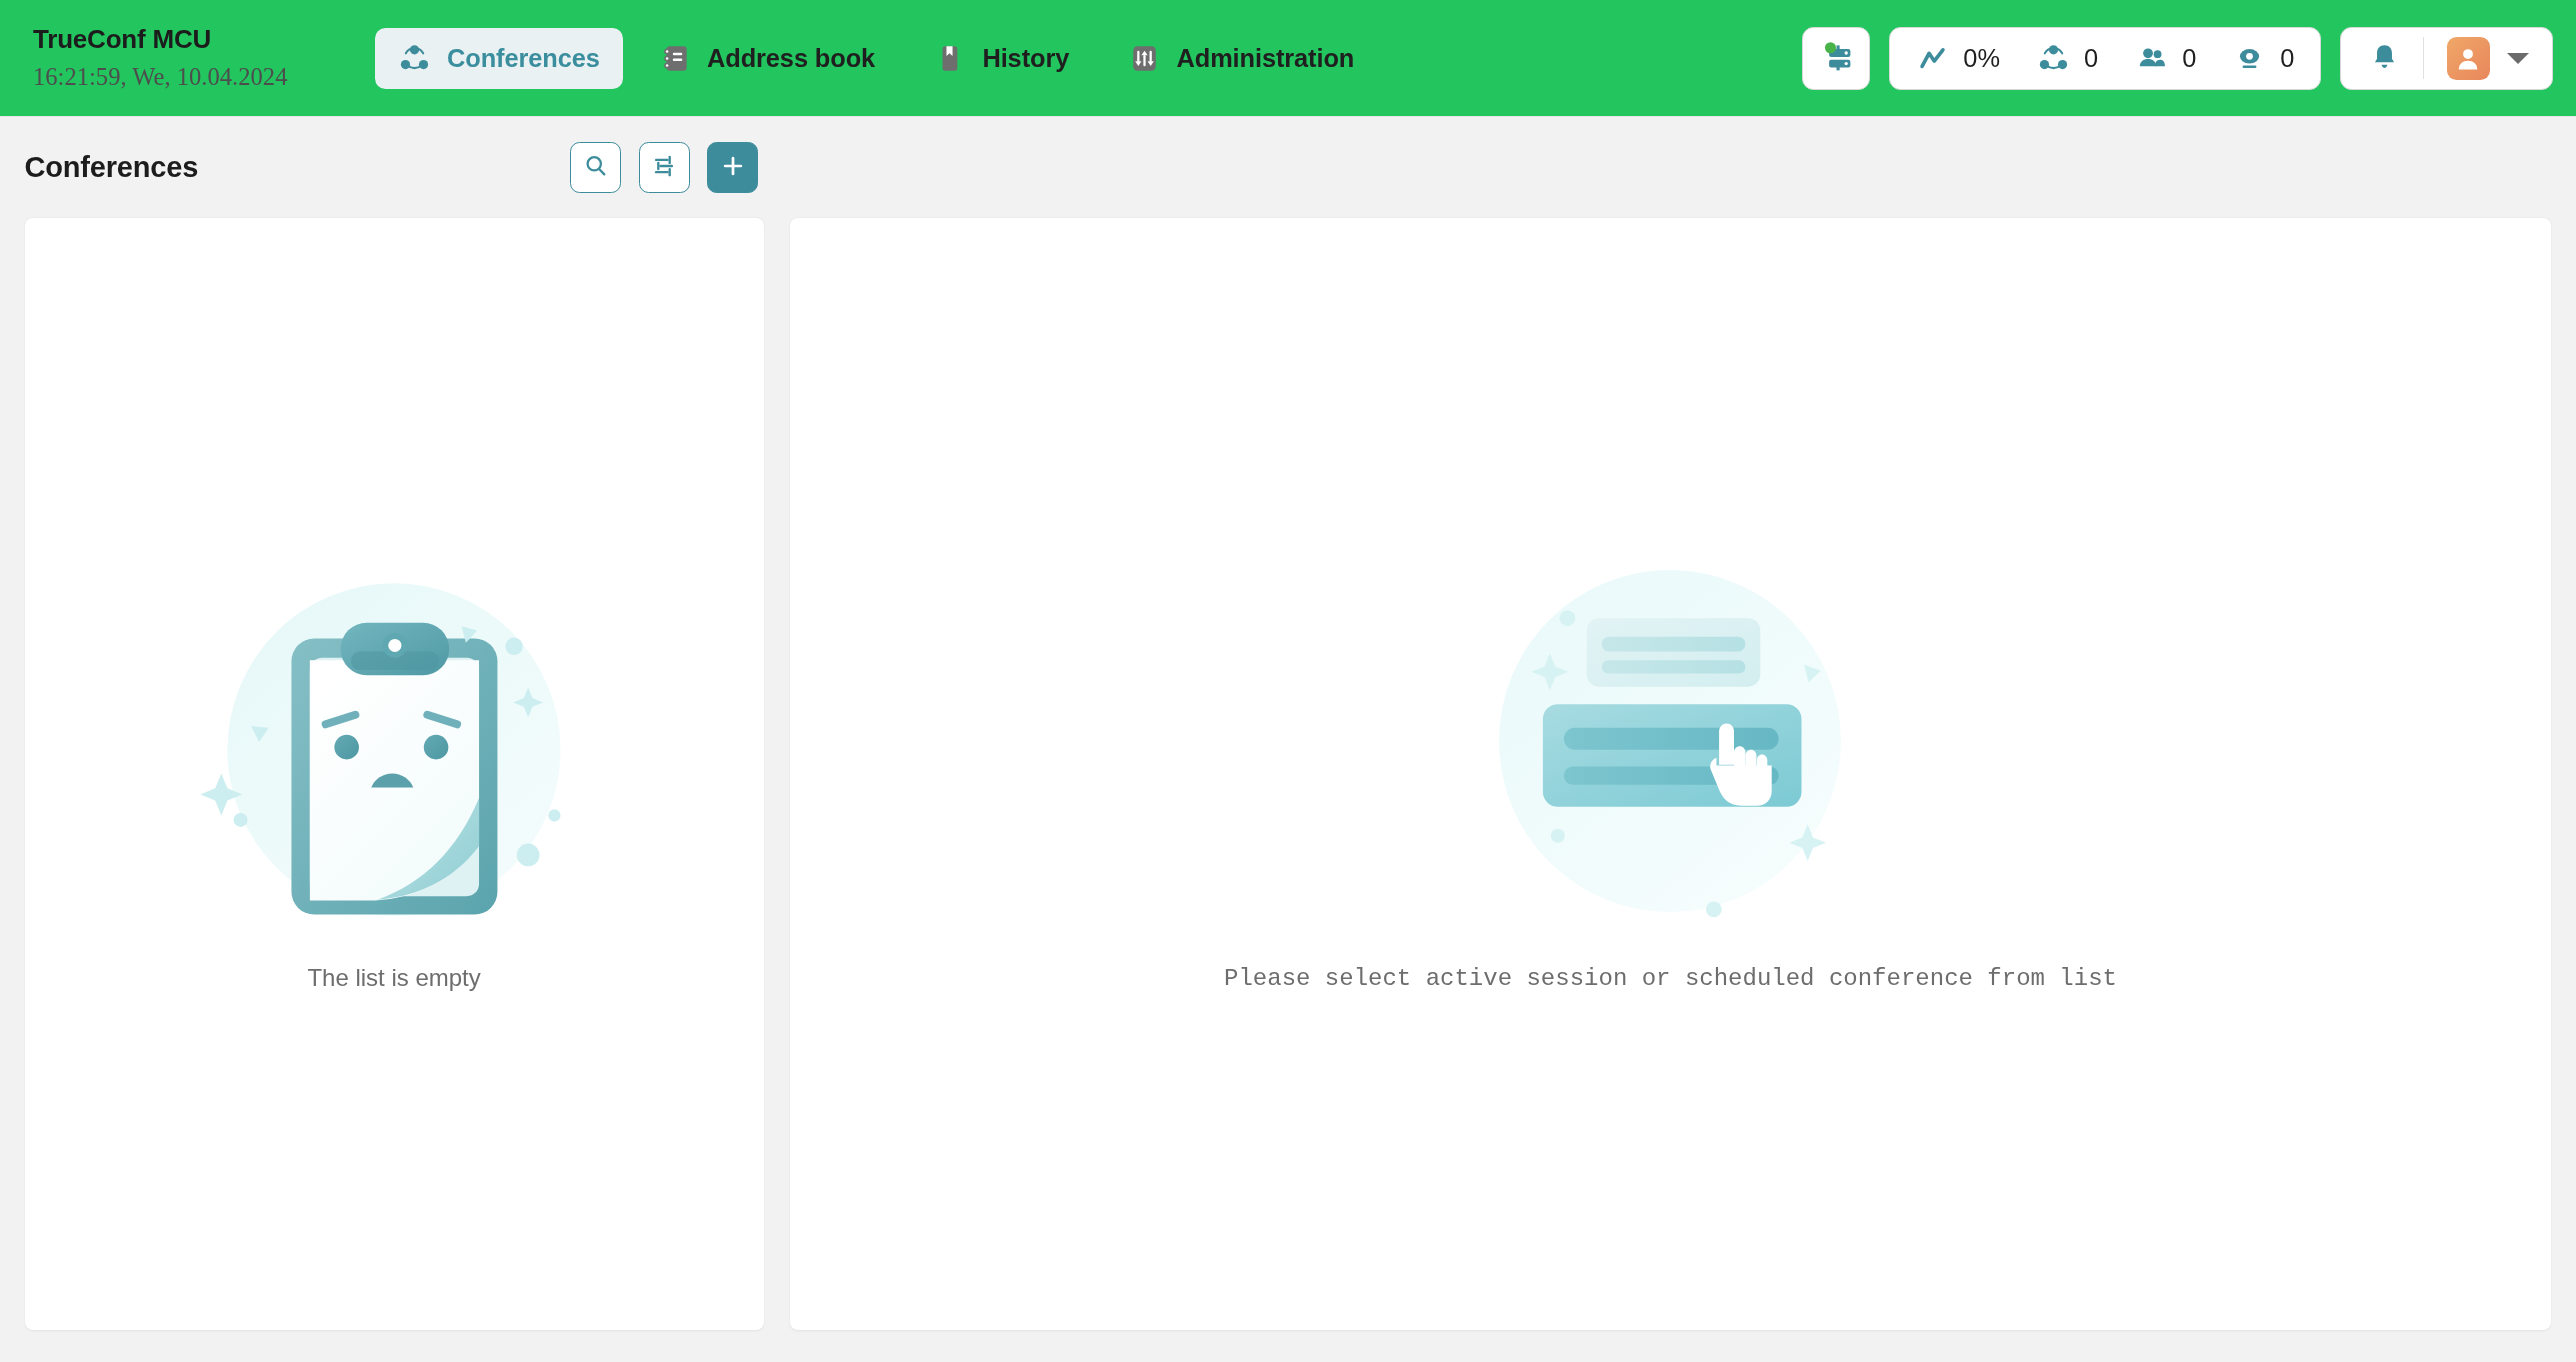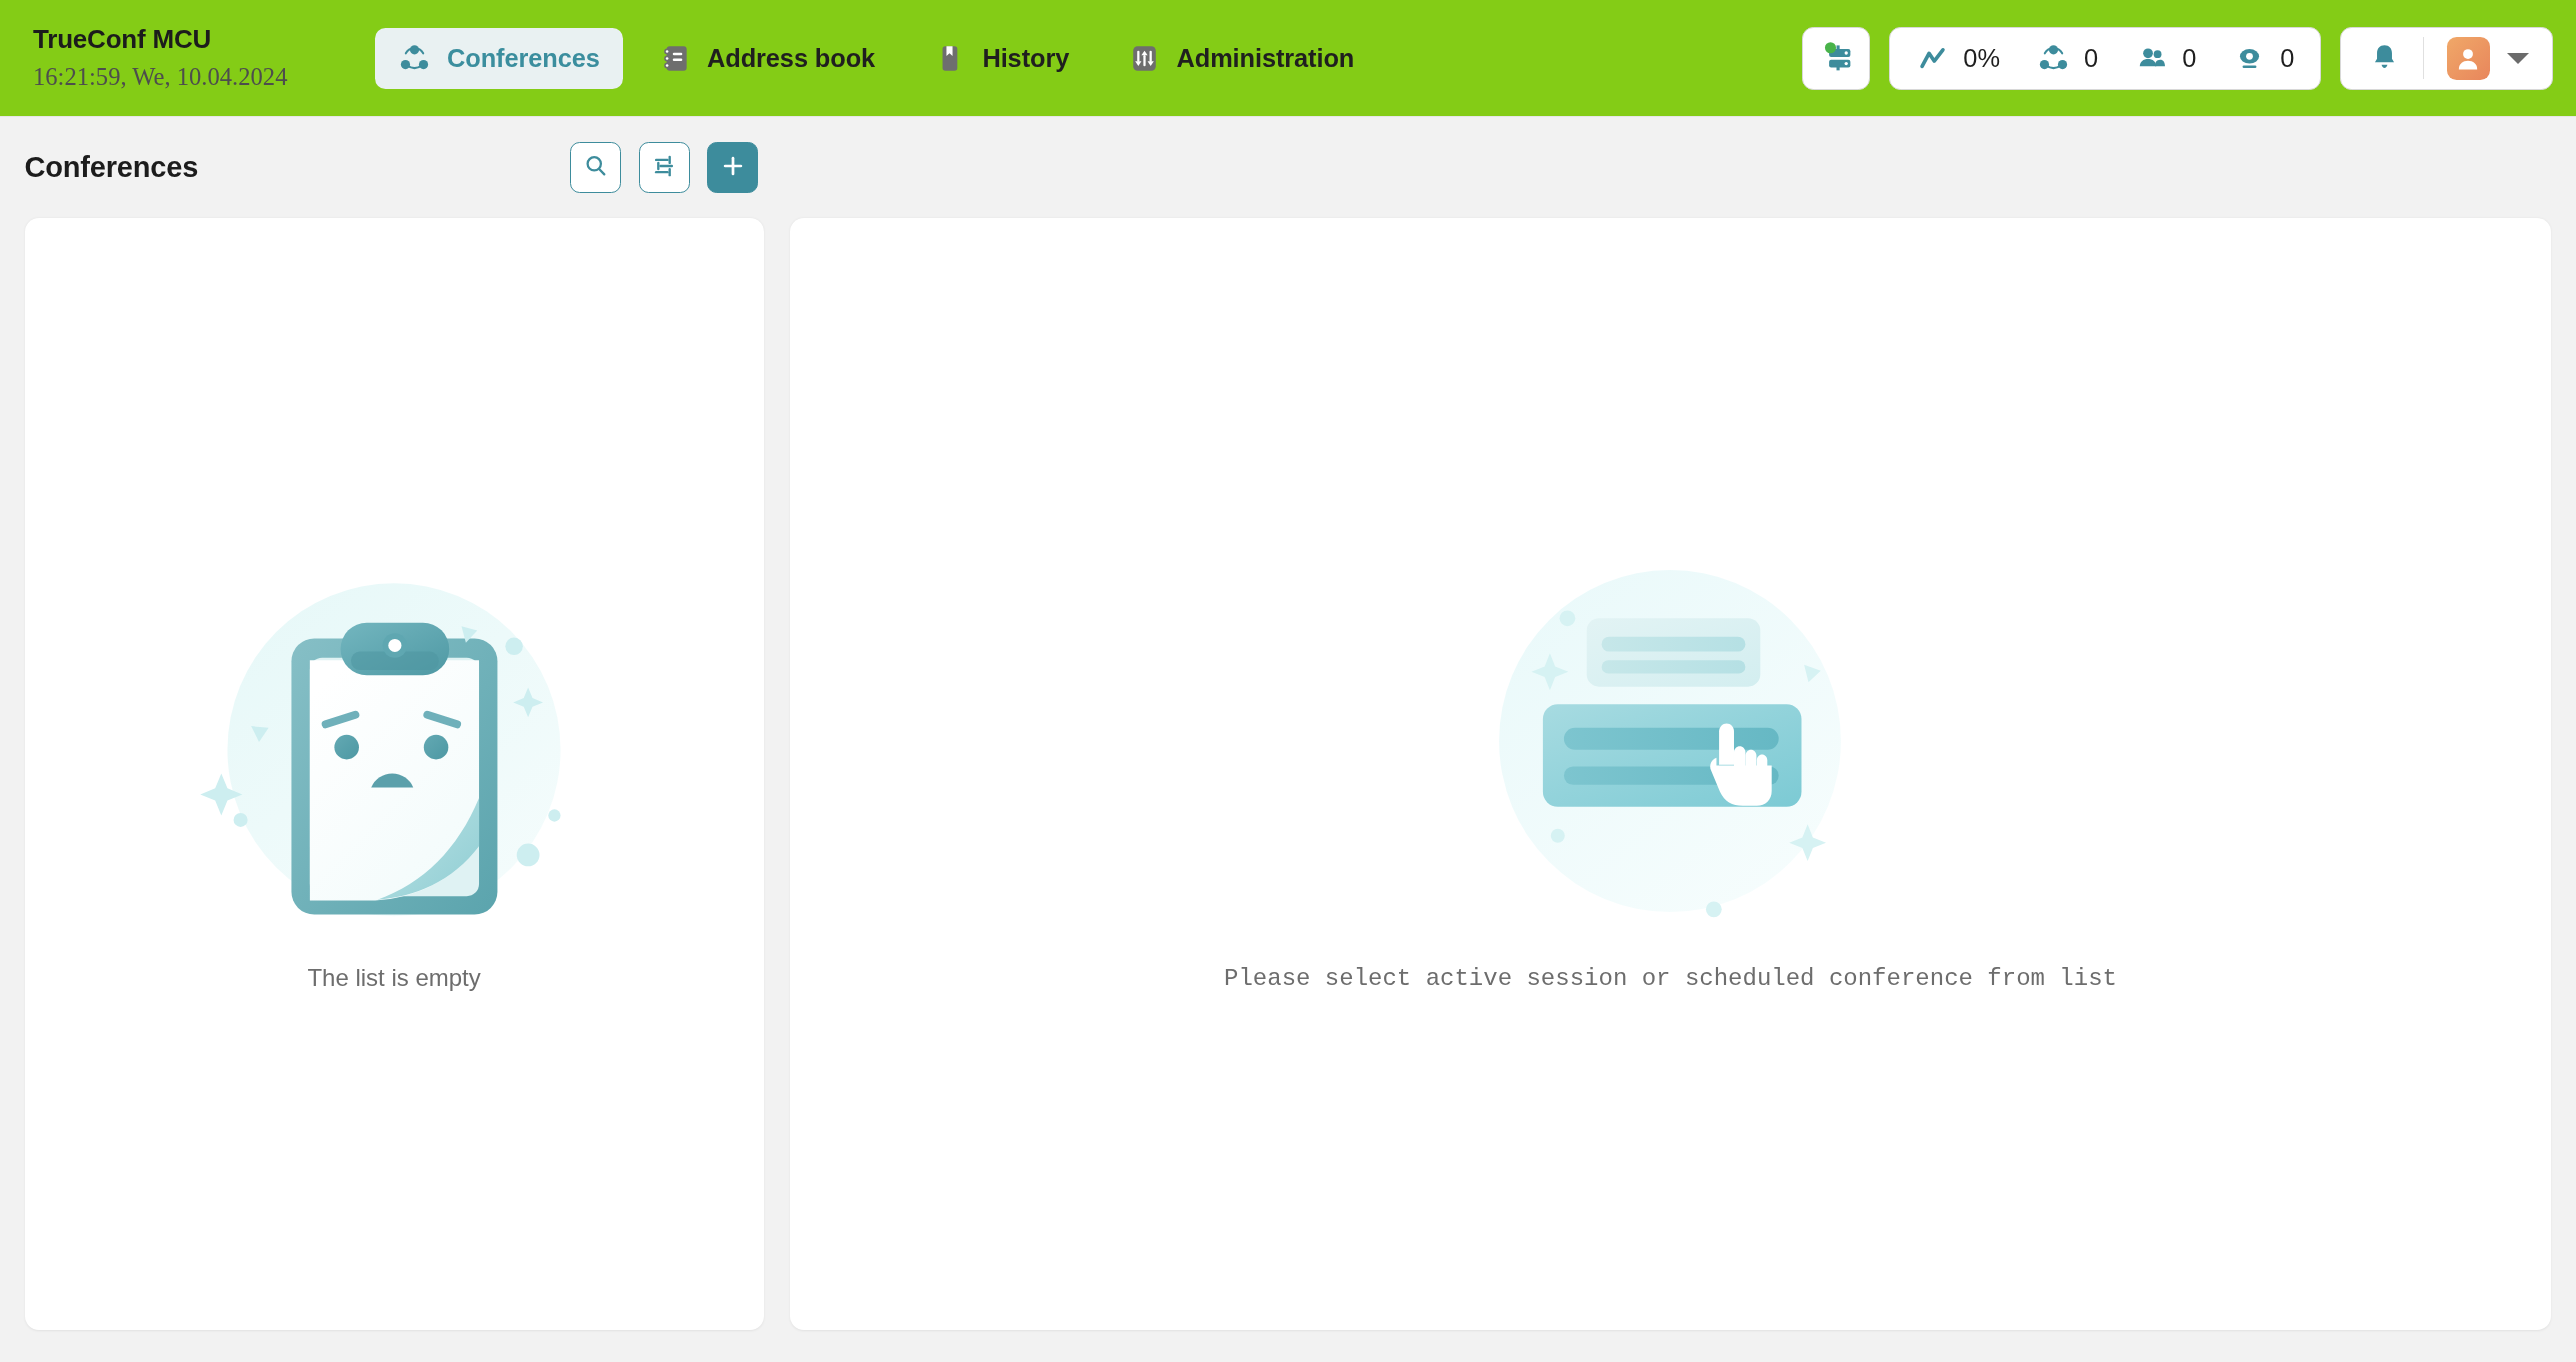--- a/index.html
+++ b/index.html
@@ -9,21 +9,21 @@
     height: 1363px;
     background: #f2f2f2;
     font-family: "Liberation Sans", sans-serif;
     overflow: hidden;
   }
 
   
   .header {
     position: relative;
     height: 117px;
-    background: #84cc16;
+    background: #22c55e;
     display: flex;
     align-items: center;
     padding: 0 23px 0 33px;
     border-bottom: 0.9px solid #e6e6e6;
   }
 
   .brand { min-width: 342px; }
   .brand-title {
     font-size: 26px;
     font-weight: bold;
@@ -148,21 +148,21 @@
     border-radius: 9.6px;
     display: flex; align-items: center; justify-content: center;
     cursor: pointer;
     background: #fff;
     border: 1.8px solid #3d8c9c;
   }
   .tbtn.primary { background: #3d8c9c; border-color: #3d8c9c; }
 
   .card {
     background: #ffffff;
-    border-radius: 14px;
+    border-radius: 8px;
     box-shadow: 0 0.9px 2.6px rgba(0,0,0,0.07);
     flex: 1;
     display: flex;
     align-items: center;
     justify-content: center;
     margin-bottom: 33px;
     overflow: hidden;
   }
   .col-right .card { margin-top: 101px; font-family: Liberation Mono, monospace; }
 

